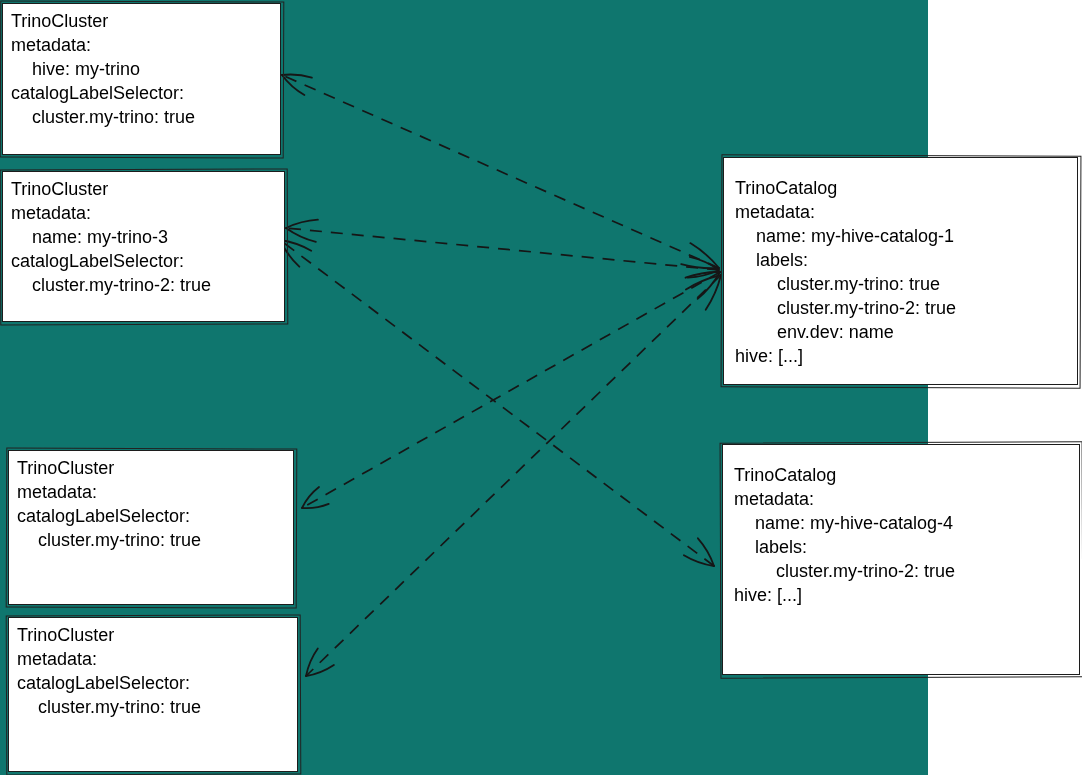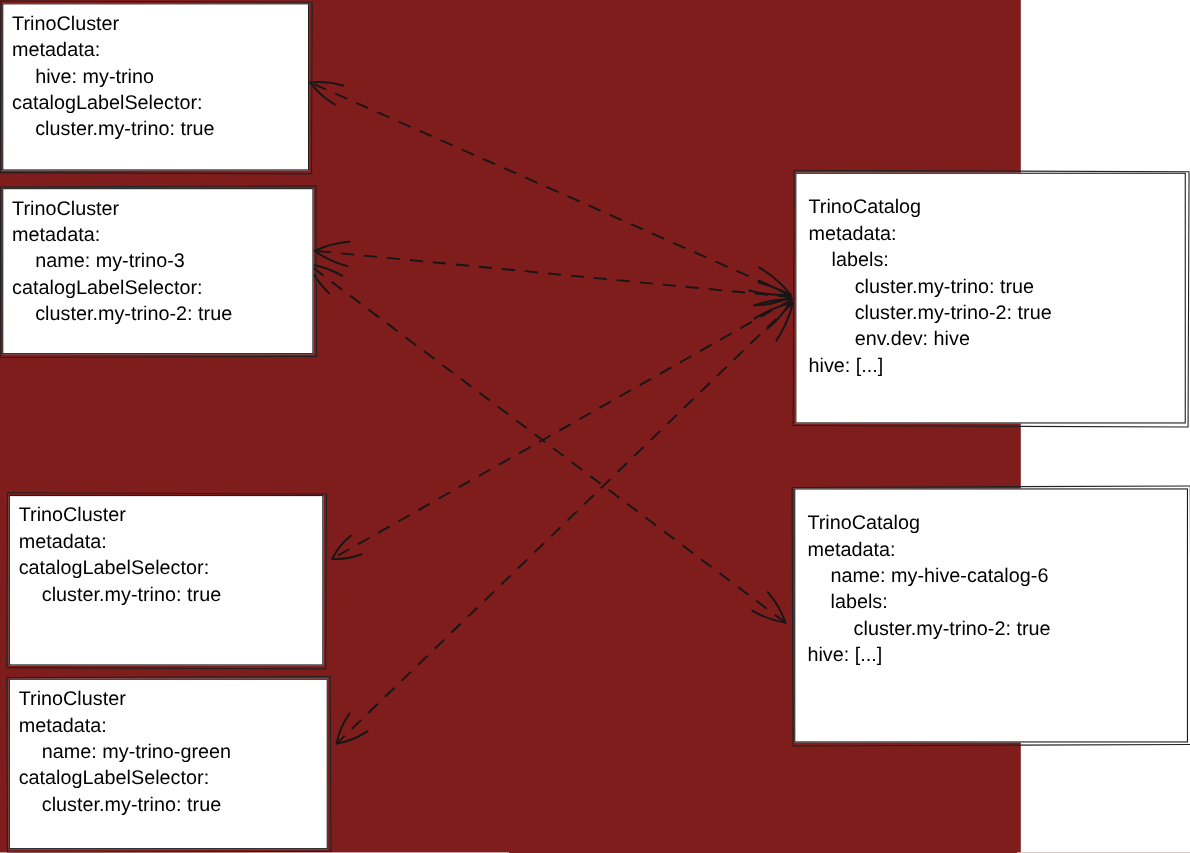--- a/index.html
+++ b/index.html
@@ -6,21 +6,21 @@
   html, body { background: #ffffff; }
   body {
     width: 1082px; height: 775px;
     position: relative;
     font-family: "Liberation Sans", "DejaVu Sans", sans-serif;
     overflow: hidden;
   }
   .canvas {
     position: absolute; inset: 0;
     width: 928px; height: 775px;
-    background: #7f1d1d;
+    background: #0f766e;
   }
   .box {
     position: absolute;
     background: #ffffff;
     border: 1.7px solid #1c1c1c;
     padding: 5px 8px;
     color: #000;
     font-size: 18px;
     line-height: 24px;
     z-index: 2;
@@ -117,37 +117,37 @@
   <div class="box tilt-a" id="b-cluster3">
     <div class="ln">TrinoCluster</div>
     <div class="ln">metadata:</div>
     <div class="ln">catalogLabelSelector:</div>
     <div class="ln i1">cluster.my-trino: true</div>
   </div>
 
   <div class="box tilt-b" id="b-cluster4">
     <div class="ln">TrinoCluster</div>
     <div class="ln">metadata:</div>
-    <div class="ln i1">name: my-trino-green</div>
     <div class="ln">catalogLabelSelector:</div>
     <div class="ln i1">cluster.my-trino: true</div>
   </div>
 
   <div class="box catalog tilt-a" id="b-catalog1">
     <div class="ln">TrinoCatalog</div>
     <div class="ln">metadata:</div>
+    <div class="ln i1">name: my-hive-catalog-1</div>
     <div class="ln i1">labels:</div>
     <div class="ln i2">cluster.my-trino: true</div>
     <div class="ln i2">cluster.my-trino-2: true</div>
-    <div class="ln i2">env.dev: hive</div>
+    <div class="ln i2">env.dev: name</div>
     <div class="ln">hive: [...]</div>
   </div>
 
   <div class="box catalog tilt-b" id="b-catalog2">
     <div class="ln">TrinoCatalog</div>
     <div class="ln">metadata:</div>
-    <div class="ln i1">name: my-hive-catalog-6</div>
+    <div class="ln i1">name: my-hive-catalog-4</div>
     <div class="ln i1">labels:</div>
     <div class="ln i2">cluster.my-trino-2: true</div>
     <div class="ln">hive: [...]</div>
   </div>
 
 </div>
 
 </body></html>

